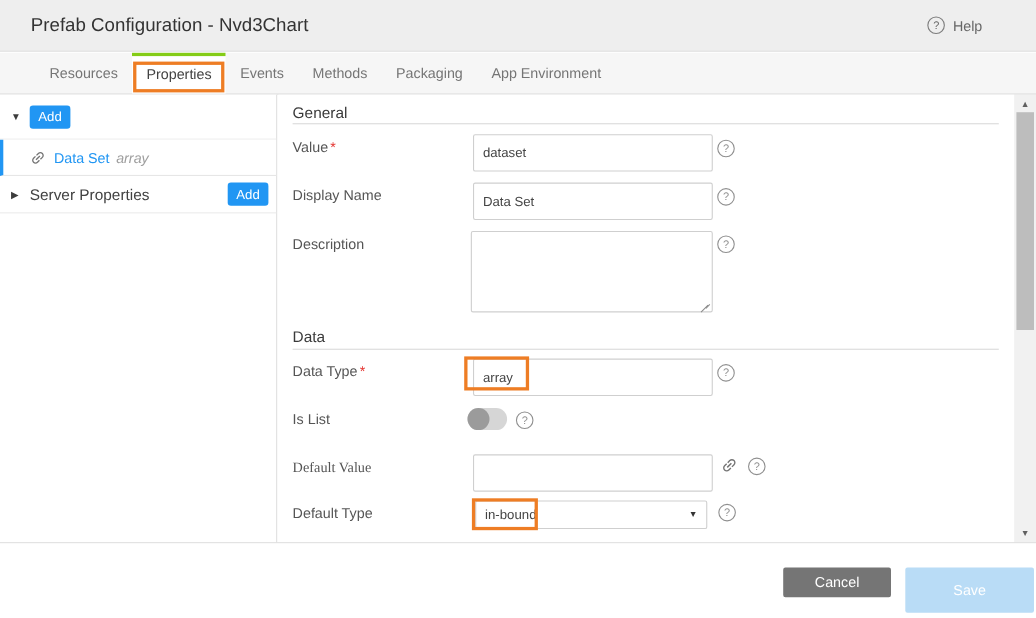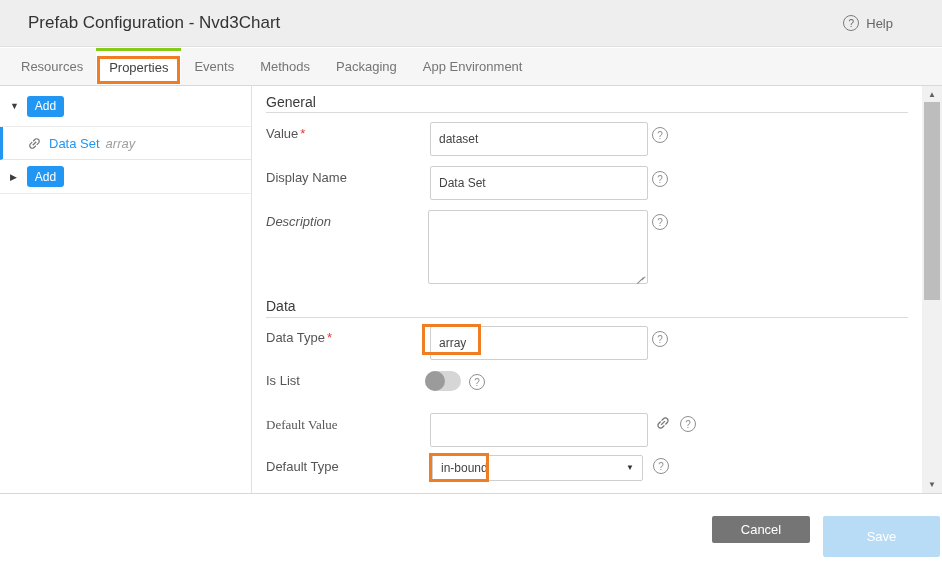--- a/index.html
+++ b/index.html
@@ -10,21 +10,21 @@
   
   .titlebar { position: absolute; top:0; left:0; right:0; height:47px; background:#eeeeee; border-bottom:1px solid #e0e0e0; }
   .title { position:absolute; left:28px; top:13px; font-size:17px; color:#333; }
   .help { position:absolute; right:49px; top:15px; display:flex; align-items:center; gap:7px; color:#666; font-size:13px; cursor:pointer; }
 
   
   .q-icon { display:inline-flex; width:16px; height:16px; border:1px solid #8f8f8f; border-radius:50%;
             align-items:center; justify-content:center; font-size:10px; color:#8f8f8f; flex:none; }
 
   
-  .tabbar { position:absolute; top:48px; left:0; right:0; height:38px; background:#f6f6f6; border-bottom:1px solid #d9d9d9; display:flex; padding-left:8px; }
+  .tabbar { position:absolute; top:48px; left:0; right:0; height:38px; background:#f6f6f6; border-bottom:1px solid #d9d9d9; display:flex; padding-left:32px; }
   .tab { position:relative; padding:0 13px; line-height:38px; font-size:13px; color:#757575; cursor:pointer; white-space:nowrap; }
   .tab.active { background:#fff; color:#424242; border-top:3px solid #84cc16; line-height:34px; }
   .tab-highlight { position:absolute; left:1px; right:1px; top:5px; bottom:1px; border:3px solid #ee7d24; pointer-events:none; }
 
   
   .sidebar { position:absolute; top:86px; left:0; width:252px; height:407px; background:#fff; border-right:1px solid #e0e0e0; }
   .group-row { height:41px; display:flex; align-items:center; padding:0 7px 0 10px; border-bottom:1px solid #ececec; cursor:pointer; }
   .group-row.collapsed { height:34px; }
   .caret { width:17px; font-size:9px; color:#3c3c3c; }
   .group-label { flex:1; font-size:14px; color:#424242; }
@@ -107,38 +107,39 @@
       <span class="link-icon">
         <svg width="15" height="15" viewBox="0 0 24 24" fill="#757575">
             <path d="M3.9 12c0-1.71 1.39-3.1 3.1-3.1h4V7H7c-2.76 0-5 2.24-5 5s2.24 5 5 5h4v-1.9H7c-1.71 0-3.1-1.39-3.1-3.1zM8 13h8v-2H8v2zm9-6h-4v1.9h4c1.71 0 3.1 1.39 3.1 3.1s-1.39 3.1-3.1 3.1h-4V17h4c2.76 0 5-2.24 5-5s-2.24-5-5-5z"></path>
           </svg>
       </span>
       <span class="item-label">Data Set</span>
       <span class="item-type">array</span>
     </div>
     <div class="group-row collapsed">
       <span class="caret">▶</span>
+      <span class="group-label">Server Properties</span>
       <button class="add-btn">Add</button>
     </div>
   </div>
 
   <div class="content">
 
     <div class="section-title" style="top:8px;">General</div>
     <div class="section-rule" style="top:26px;"></div>
 
     <div class="f-label" style="top:40px;"><span>Value</span><span class="req">*</span></div>
     <input class="f-input" style="top: 36px;" value="dataset">
     <span class="q-icon help-pos" style="left:399px; top:41px;">?</span>
 
     <div class="f-label" style="top:84px;">Display Name</div>
     <input class="f-input" style="top: 80px;" value="Data Set">
     <span class="q-icon help-pos" style="left:399px; top:85px;">?</span>
 
-    <div class="f-label" style="top:128px;font-style:italic;">Description</div>
+    <div class="f-label" style="top:128px;">Description</div>
     <textarea class="f-textarea" style="top: 124px;"></textarea>
     <span class="resize-handle" style="left:383px; top:186px;"></span>
     <span class="q-icon help-pos" style="left:399px; top:128px;">?</span>
 
     <div class="section-title" style="top:212px;">Data</div>
     <div class="section-rule" style="top:231px;"></div>
 
     <div class="f-label" style="top:244px;"><span>Data Type</span><span class="req">*</span></div>
     <input class="f-input" style="top: 240px;" value="array">
     <div class="hl-box" style="left:169px; top:238px; width:59px; height:31px;"></div>

